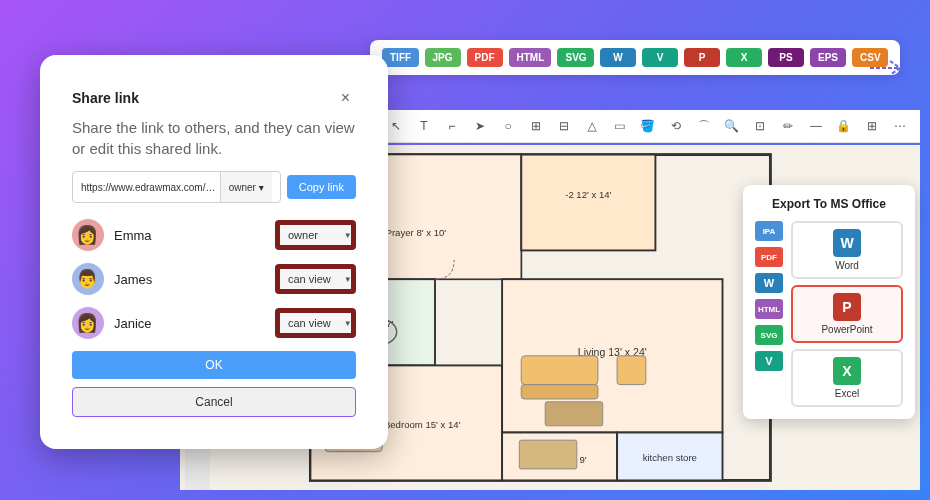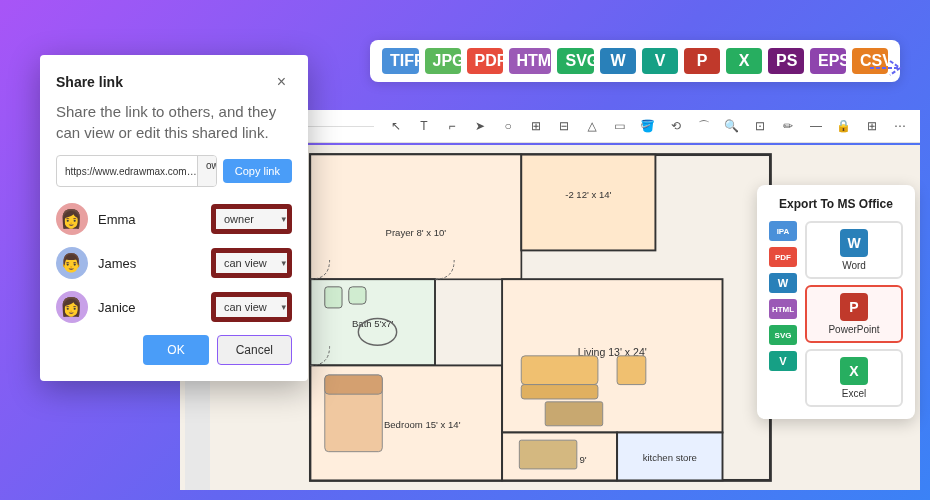--- a/index.html
+++ b/index.html
@@ -24,21 +24,21 @@
       display: flex;
       gap: 6px;
       align-items: center;
       box-shadow: 0 2px 12px rgba(0,0,0,0.15);
       z-index: 20;
     }
 
     .format-btn {
       padding: 4px 8px;
       border-radius: 4px;
-      font-size: 16px;
+      font-size: 10px;
       font-weight: bold;
       color: white;
       cursor: pointer;
       min-width: 36px;
       text-align: center;
     }
 
     .btn-tiff { background: #4a90d9; }
     .btn-jpg { background: #5cb85c; }
     .btn-pdf { background: #e74c3c; }
@@ -119,26 +119,26 @@
       transform: rotate(180deg);
       font-size: 10px;
       color: #555;
     }
 
     
     .share-dialog {
       position: absolute;
       top: 55px;
       left: 40px;
-      width: 268px;
+      width: 348px;
       background: white;
-      border-radius: 4px;
+      border-radius: 16px;
       box-shadow: 0 8px 32px rgba(0,0,0,0.3);
       z-index: 50;
-      padding: 16px;
+      padding: 32px;
     }
 
     .dialog-header {
       display: flex;
       justify-content: space-between;
       align-items: center;
       margin-bottom: 8px;
     }
 
     .dialog-title {
@@ -269,20 +269,21 @@
       font-size: 9px;
       color: #555;
       pointer-events: none;
     }
 
     .dialog-footer {
       display: flex;
       justify-content: flex-end;
       gap: 8px;
       margin-top: 4px;
+      flex-direction: column;
     }
 
     .btn-ok {
       background: #4a9df8;
       color: white;
       border: none;
       border-radius: 4px;
       padding: 7px 24px;
       font-size: 12px;
       cursor: pointer;
@@ -296,21 +297,21 @@
       padding: 7px 18px;
       font-size: 12px;
       cursor: pointer;
     }
 
     
     .export-panel {
       position: absolute;
       top: 185px;
       right: 15px;
-      width: 158px;
+      width: 172px;
       background: white;
       border-radius: 8px;
       box-shadow: 0 4px 16px rgba(0,0,0,0.2);
       z-index: 30;
       padding: 12px;
     }
 
     .export-title {
       font-size: 12px;
       font-weight: 600;

